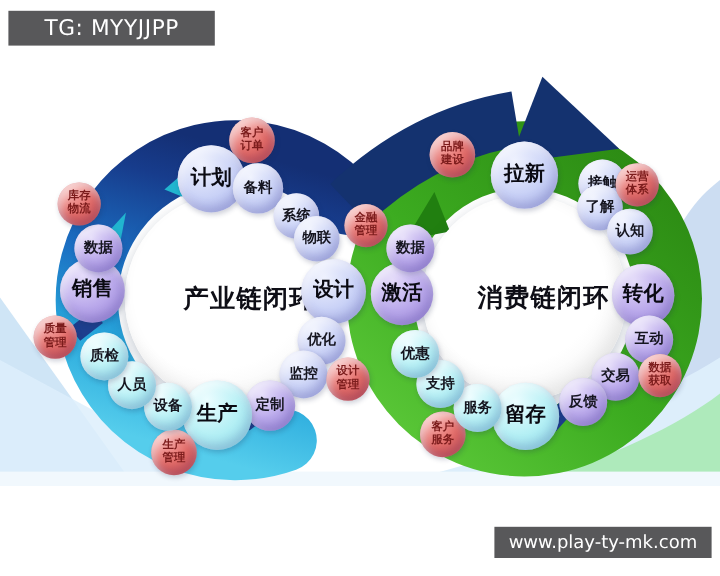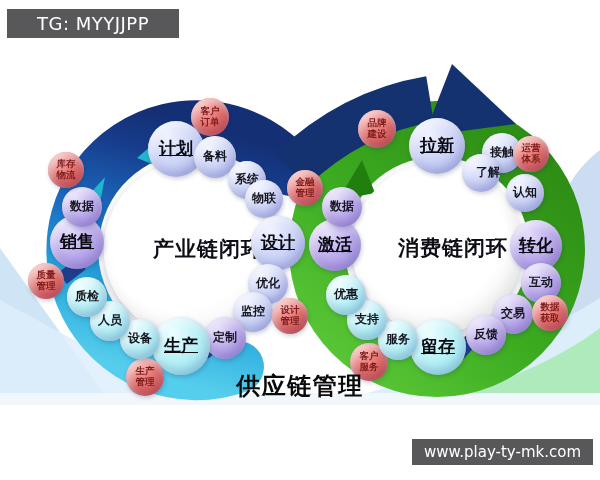--- a/index.html
+++ b/index.html
@@ -13,21 +13,21 @@
     box-shadow:0 5px 12px rgba(40,60,90,.28), inset -5px -7px 14px rgba(0,0,0,.07);
     display:flex;align-items:center;justify-content:center;}
   .loop-circle .lbl{font-size:21px;font-weight:bold;color:#0e0e16;letter-spacing:1px;margin-left:32px;}
 
   
   .bubble{position:absolute;border-radius:50%;display:flex;align-items:center;justify-content:center;
     text-align:center;font-size:12px;font-weight:600;color:#15151f;
     box-shadow:inset -3px -5px 8px rgba(50,40,120,.20), inset 3px 5px 8px rgba(255,255,255,.65),
                1px 2px 4px rgba(30,40,80,.22);}
   .bubble span{white-space:pre-line;line-height:1.12;}
-  .bubble.major{font-size:17px;font-weight:800;color:#0a0a12;text-decoration:underline;}
+  .bubble.major{font-size:17px;font-weight:800;color:#0a0a12;}
   .b-lavender{background:radial-gradient(circle at 35% 28%, #eff2fe 0%, #ccd4f7 48%, #a9b5ef 100%);}
   .b-purple{background:radial-gradient(circle at 35% 28%, #e4dbfa 0%, #baa9eb 50%, #9c86dd 100%);}
   .b-cyan{background:radial-gradient(circle at 35% 28%, #ebfdff 0%, #b6f0f5 50%, #8ce2ee 100%);text-align:right;}
   .b-red{background:radial-gradient(circle at 35% 28%, #f4a2a0 0%, #e26a66 50%, #cb4543 100%);}
   .b-red span{font-size:9.5px;font-weight:700;color:#7c1c1c;}
 
   .diagram-title{position:absolute;left:50%;top:370px;transform:translateX(-50%);
     font-size:24px;font-weight:900;color:#0a0a0a;letter-spacing:1.5px;white-space:nowrap;}
 
   .wm{position:absolute;color:#fff;background:#58585a;}
@@ -159,21 +159,21 @@
       <div class="bubble b-red" style="left: 358px; top: 110px; height: 38px; width: 38px;">
         <span>品牌
 建设</span>
       </div>
       <div class="bubble b-lavender major" style="left: 409px; top: 118px; height: 56px; width: 56px;">
         <span>拉新</span>
       </div>
       <div class="bubble b-lavender" style="left: 453px; top: 133px; height: 40px; width: 40px; margin-left: 29px;">
         <span>接触</span>
       </div>
-      <div class="bubble b-lavender" style="left: 462px; top: 154px; height: 38px; width: 38px; justify-content: flex-end;">
+      <div class="bubble b-lavender" style="left: 481px; top: 154px; height: 38px; width: 38px;">
         <span>了解</span>
       </div>
       <div class="bubble b-lavender" style="left: 506px; top: 174px; height: 38px; width: 38px;">
         <span>认知</span>
       </div>
       <div class="bubble b-red" style="left: 513px; top: 136px; height: 36px; width: 36px;">
         <span>运营
 体系</span>
       </div>
       <div class="bubble b-purple major" style="left: 510px; top: 220px; height: 52px; width: 52px;">
@@ -209,18 +209,17 @@
         <span>优惠</span>
       </div>
       <div class="bubble b-purple major" style="left: 309px; top: 219px; height: 52px; width: 52px;">
         <span>激活</span>
       </div>
       <div class="bubble b-purple" style="left: 322px; top: 187px; height: 40px; width: 40px;">
         <span>数据</span>
       </div>
     </div>
 
-  <div class="diagram-title">供应链管理</div>
 
   <div class="wm wm-tl">TG: MYYJJPP</div>
   <div class="wm wm-br">www.play-ty-mk.com</div>
 
 </div>
 
 </body></html>

